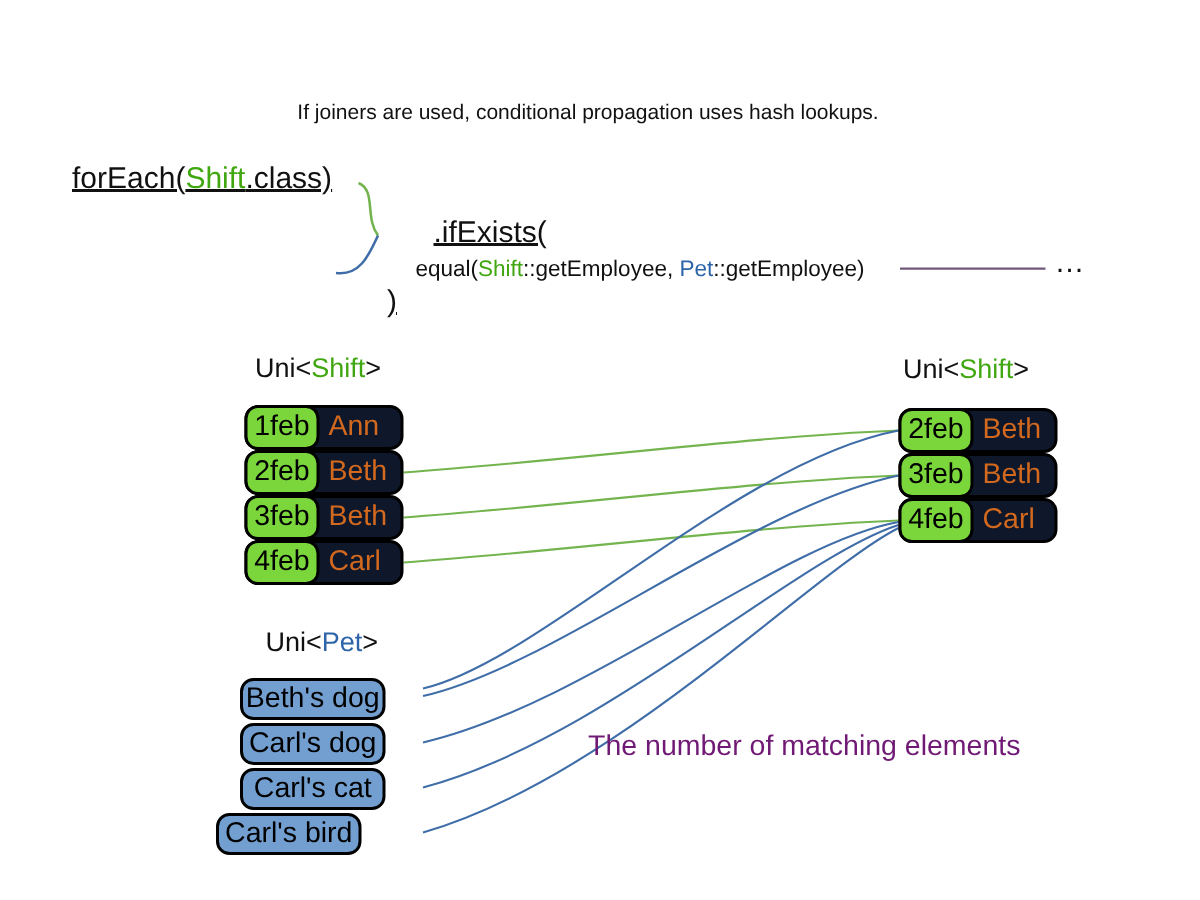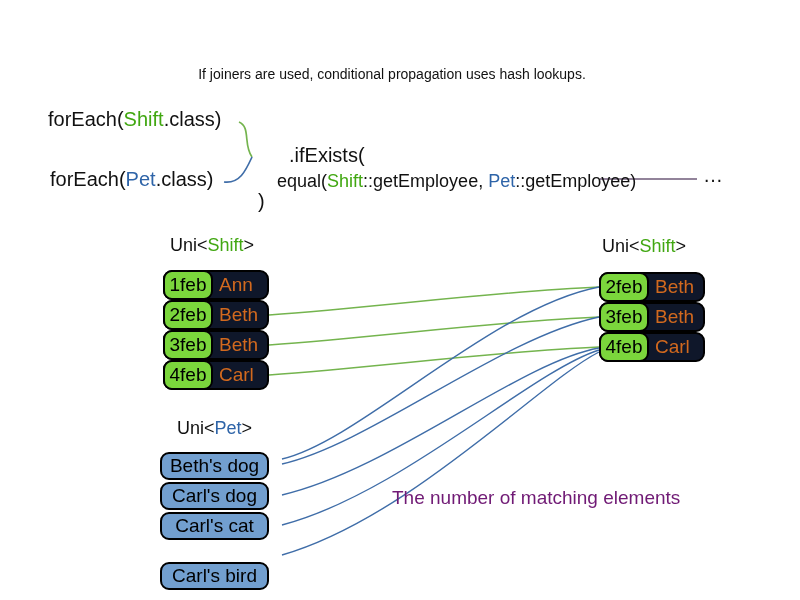--- a/index.html
+++ b/index.html
@@ -1,37 +1,37 @@
 <!DOCTYPE html>
 <html><head>
 <meta charset="utf-8">
 <style>
   html,body { margin:0; padding:0; background:#fff; }
   .slide { position:relative; width:800px; height:600px; background:#ffffff; overflow:hidden;
            font-family:"Liberation Sans", sans-serif; color:#111; }
   .abs { position:absolute; }
   .title { top:14px; left:0; width:800px; text-align:center; font-size:34px; letter-spacing:0.5px; }
   .subtitle { top:66px; left:0; width:784px; text-align:center; font-size:14px; }
-  .code { font-size:20px; white-space:nowrap; }
-  .code-small { font-size:18px; white-space:nowrap; }
+  .code { font-size:20px; white-space:nowrap;text-decoration:underline; }
+  .code-small { font-size:15px; white-space:nowrap; }
   .green-text { color:#41a711; }
   .blue-text { color:#2e64a8; }
   .uni-label { font-size:18px; white-space:nowrap; }
   .ellipsis { font-size:20px; }
 
   .shift-row { position:absolute; width:106px; height:30px; background:#0f172a;
                border:2px solid #000; border-radius:9px; box-sizing:border-box; }
   .shift-row .date-box { position:absolute; left:-2px; top:-2px; width:50px; height:30px;
                background:#7bd63c; border:2px solid #000; border-radius:9px; box-sizing:border-box;
                display:flex; align-items:center; justify-content:center;
                font-size:19px; color:#000; }
   .shift-row .name { position:absolute; left:54px; top:0; height:26px; line-height:26px;
                font-size:19px; color:#d2691e; }
 
-  .pet-row { position:absolute; width:109px; height:28px; background:#729fcf;
+  .pet-row { position:absolute; width:97px; height:28px; background:#729fcf;
              border:2px solid #000; border-radius:9px; box-sizing:border-box;
              display:flex; align-items:center; justify-content:center;
              font-size:19px; color:#000; }
 
   .annotation { left:392px; top:483px; font-size:19px; line-height:29px; color:#701a75; white-space:nowrap; }
 
   svg.connectors { position:absolute; left:0; top:0; width:800px; height:600px; pointer-events:none; }
 </style>
 </head>
 <body>
@@ -53,21 +53,20 @@
     <path d="M 282,464 C 370,444 500,338 599,317" fill="none" stroke="#3f6da8" stroke-width="1.4"></path>
     <path d="M 282,495 C 390,470 520,362 599,348" fill="none" stroke="#3f6da8" stroke-width="1.4"></path>
     <path d="M 282,525 C 400,494 530,372 599,350" fill="none" stroke="#3f6da8" stroke-width="1.4"></path>
     <path d="M 282,555 C 410,518 540,382 599,352" fill="none" stroke="#3f6da8" stroke-width="1.4"></path>
   </svg>
 
   <div class="abs subtitle">If joiners are used, conditional propagation uses hash lookups.</div>
 
   <div class="abs code" style="left:48px; top:108px;"><span>forEach(</span><span class="green-text">Shift</span><span>.class)</span></div>
 
-  <div class="abs code" style="left:50px; top:168px;"><span>forEach(</span><span class="blue-text">Pet</span><span>.class)</span></div>
 
   <div class="abs code" style="left:258px; top:144px;margin-left:31px;">.ifExists(</div>
 
   <div class="abs code-small" style="left:277px; top:171px;"><span>equal(</span><span class="green-text">Shift</span><span>::getEmployee, </span><span class="blue-text">Pet</span><span>::getEmployee)</span></div>
 
   <div class="abs code" style="left:258px; top:190px;">)</div>
 
   <div class="abs ellipsis" style="left:703px; top:164px;">…</div>
 
   <div class="abs uni-label" style="left:170px; top:235px;"><span>Uni&lt;</span><span class="green-text">Shift</span><span>&gt;</span></div>
@@ -107,20 +106,20 @@
       <span class="name">Carl</span>
     </div>
   </div>
 
   <div class="abs uni-label" style="left:177px; top:418px;"><span>Uni&lt;</span><span class="blue-text">Pet</span><span>&gt;</span></div>
 
   <div>
     <div class="pet-row" style="left:160px; top:452px;">Beth's dog</div>
     <div class="pet-row" style="left:160px; top:482px;">Carl's dog</div>
     <div class="pet-row" style="left:160px; top:512px;">Carl's cat</div>
-    <div class="pet-row" style="left:160px; top:542px;margin-top:20px;">Carl's bird</div>
+    <div class="pet-row" style="left:144px; top:542px;">Carl's bird</div>
   </div>
 
   <div class="abs annotation">
     <div>The number of matching elements</div>
   </div>
 
 </div>
 
 </body></html>

